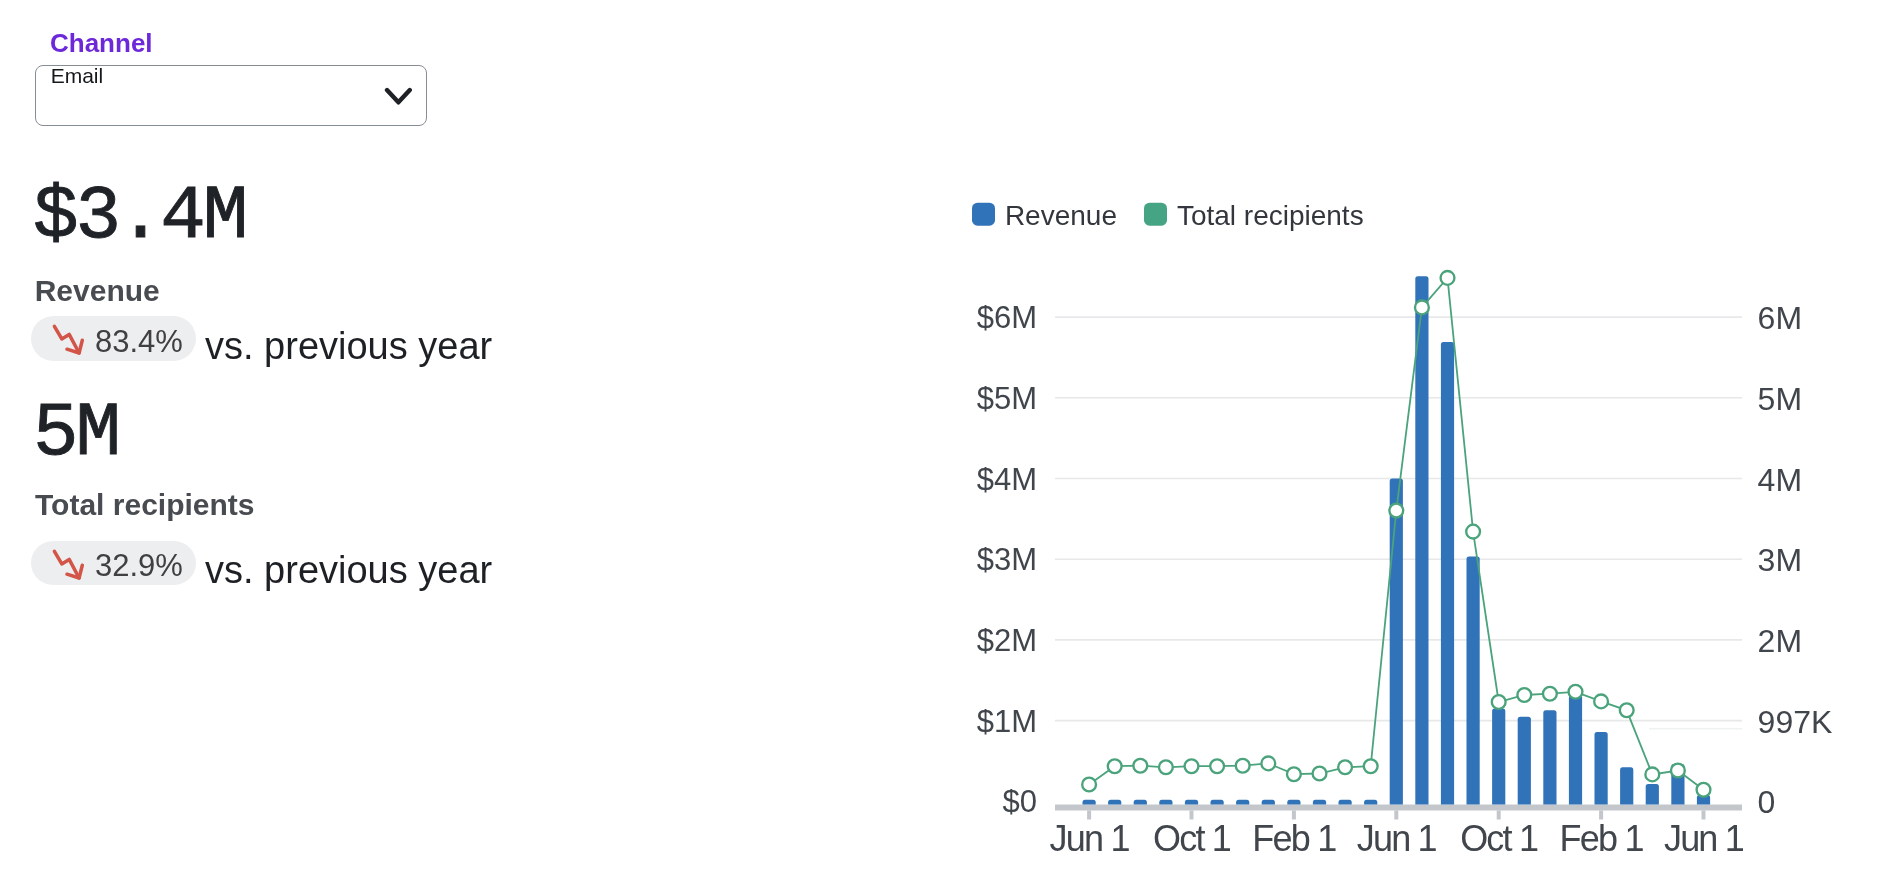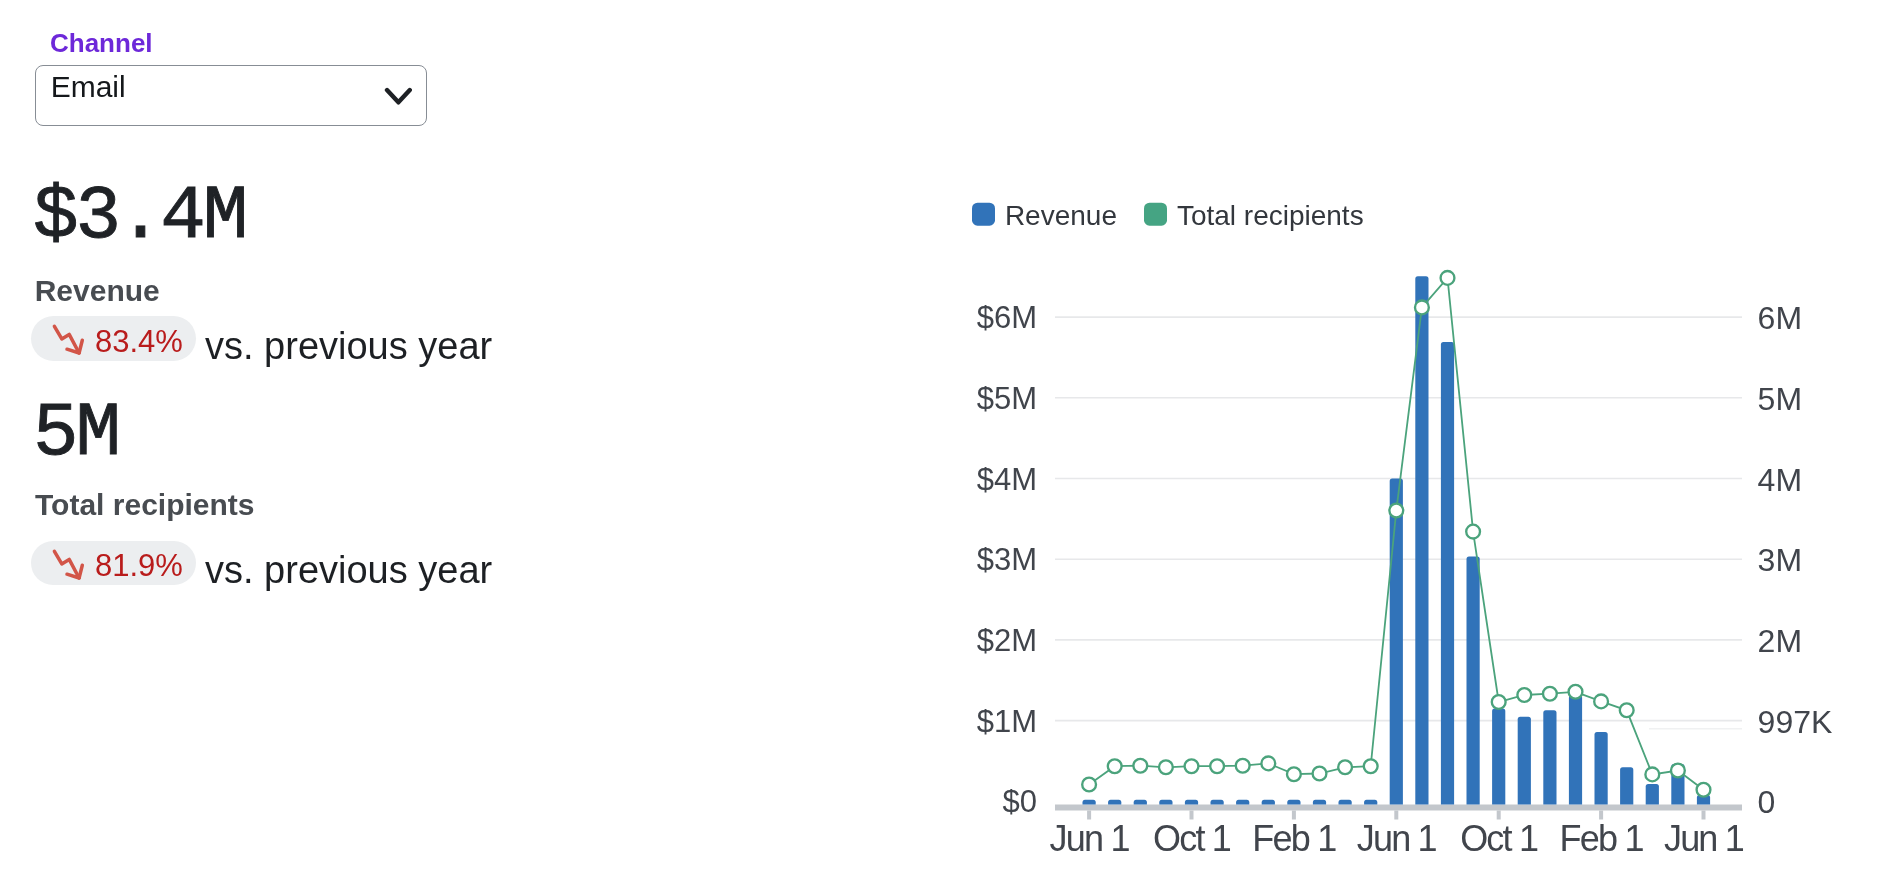--- a/index.html
+++ b/index.html
@@ -1,19 +1,19 @@
 <!DOCTYPE html>
 <html><head><meta charset="utf-8"><style>
 html,body{margin:0;padding:0;background:#fff;}
 body{width:1884px;height:890px;position:relative;font-family:"Liberation Sans",sans-serif;overflow:hidden;}
 .abs{position:absolute;}
 .num{font-family:"Liberation Mono",monospace;font-weight:normal;-webkit-text-stroke:0.9px #1f2226;font-size:76px;letter-spacing:-3.2px;color:#1f2226;}
 .slabel{font-size:30px;font-weight:bold;color:#484c51;}
 .pill{position:absolute;left:31px;width:165px;height:44.5px;border-radius:22.5px;background:#eceef0;}
-.pct{position:absolute;left:95px;font-size:31px;color:#b91c1c;}
+.pct{position:absolute;left:95px;font-size:31px;color:#404040;}
 .vs{position:absolute;left:205px;font-size:38px;color:#1d2024;}
 </style></head>
 <body>
 <svg width="1884" height="890" viewBox="0 0 1884 890" style="position:absolute;left:0;top:0">
 <line x1="1055" y1="720.6" x2="1742" y2="720.6" stroke="#e7e8ea" stroke-width="1.6"></line>
 <line x1="1055" y1="639.9" x2="1742" y2="639.9" stroke="#e7e8ea" stroke-width="1.6"></line>
 <line x1="1055" y1="559.2" x2="1742" y2="559.2" stroke="#e7e8ea" stroke-width="1.6"></line>
 <line x1="1055" y1="478.5" x2="1742" y2="478.5" stroke="#e7e8ea" stroke-width="1.6"></line>
 <line x1="1055" y1="397.8" x2="1742" y2="397.8" stroke="#e7e8ea" stroke-width="1.6"></line>
 <line x1="1055" y1="317.1" x2="1742" y2="317.1" stroke="#e7e8ea" stroke-width="1.6"></line>
@@ -98,21 +98,21 @@
 <text x="1498.7" y="850.5" text-anchor="middle" font-size="36" letter-spacing="-1.8" fill="#41454c">Oct 1</text>
 <text x="1601.1" y="850.5" text-anchor="middle" font-size="36" letter-spacing="-1.8" fill="#41454c">Feb 1</text>
 <text x="1703.5" y="850.5" text-anchor="middle" font-size="36" letter-spacing="-1.8" fill="#41454c">Jun 1</text>
 <rect x="972" y="202.7" width="23" height="23" rx="5.5" fill="#3173b9"></rect>
 <text x="1004.9" y="225.4" font-size="28" fill="#33373d">Revenue</text>
 <rect x="1144" y="202.7" width="23" height="23" rx="5.5" fill="#45a483"></rect>
 <text x="1176.9" y="225.4" font-size="28" fill="#33373d">Total recipients</text>
 </svg>
 <div class="abs" style="left:35px;top:28px;font-size:26px;font-weight:bold;color:#6d28d9;margin-left:15px;">Channel</div>
 <div class="abs" style="left:34.5px;top:64.8px;width:390px;height:59px;border:1.3px solid #878d95;border-radius:8px;"></div>
-<div class="abs" style="left:50.7px;top:70px;font-size:30px;color:#15181b;">Email</div>
+<div class="abs" style="left:50.7px;top:64px;font-size:21px;color:#15181b;">Email</div>
 <svg class="abs" style="left:384px;top:86.5px" width="28" height="20" viewBox="0 0 28 20">
     <path d="M 3 3 L 14.4 15.3 L 25.8 3" fill="none" stroke="#1e2125" stroke-width="4.4" stroke-linecap="round" stroke-linejoin="round"></path>
   </svg>
 
 <div class="abs num" style="left:33px;top:174px;">$3.4M</div>
 <div class="abs slabel" style="left:34.7px;top:274px;">Revenue</div>
 <div class="pill" style="top:316.4px;">
     <svg width="60" height="44" viewBox="0 0 60 44" style="position:absolute;left:0;top:0">
       <path d="M 23.4 10.3 L 30.8 22.9 L 38.2 18.4 L 48.1 37.0" fill="none" stroke="#d25548" stroke-width="3.5" stroke-linecap="round" stroke-linejoin="round"></path>
       <path d="M 36.0 33.2 L 48.1 37.0 L 51.3 24.3" fill="none" stroke="#d25548" stroke-width="3.5" stroke-linecap="round" stroke-linejoin="round"></path>
@@ -122,13 +122,13 @@
 <div class="vs" style="top:325px;">vs. previous year</div>
 
 <div class="abs num" style="left:33px;top:391px;">5M</div>
 <div class="abs slabel" style="left:35px;top:488px;">Total recipients</div>
 <div class="pill" style="top:540.9px;">
     <svg width="60" height="44" viewBox="0 0 60 44" style="position:absolute;left:0;top:0">
       <path d="M 23.4 10.3 L 30.8 22.9 L 38.2 18.4 L 48.1 37.0" fill="none" stroke="#d25548" stroke-width="3.5" stroke-linecap="round" stroke-linejoin="round"></path>
       <path d="M 36.0 33.2 L 48.1 37.0 L 51.3 24.3" fill="none" stroke="#d25548" stroke-width="3.5" stroke-linecap="round" stroke-linejoin="round"></path>
     </svg>
   </div>
-<div class="pct" style="top:547.5px;">81.9%</div>
+<div class="pct" style="top:547.5px;">32.9%</div>
 <div class="vs" style="top:549px;">vs. previous year</div>
 </body></html>

